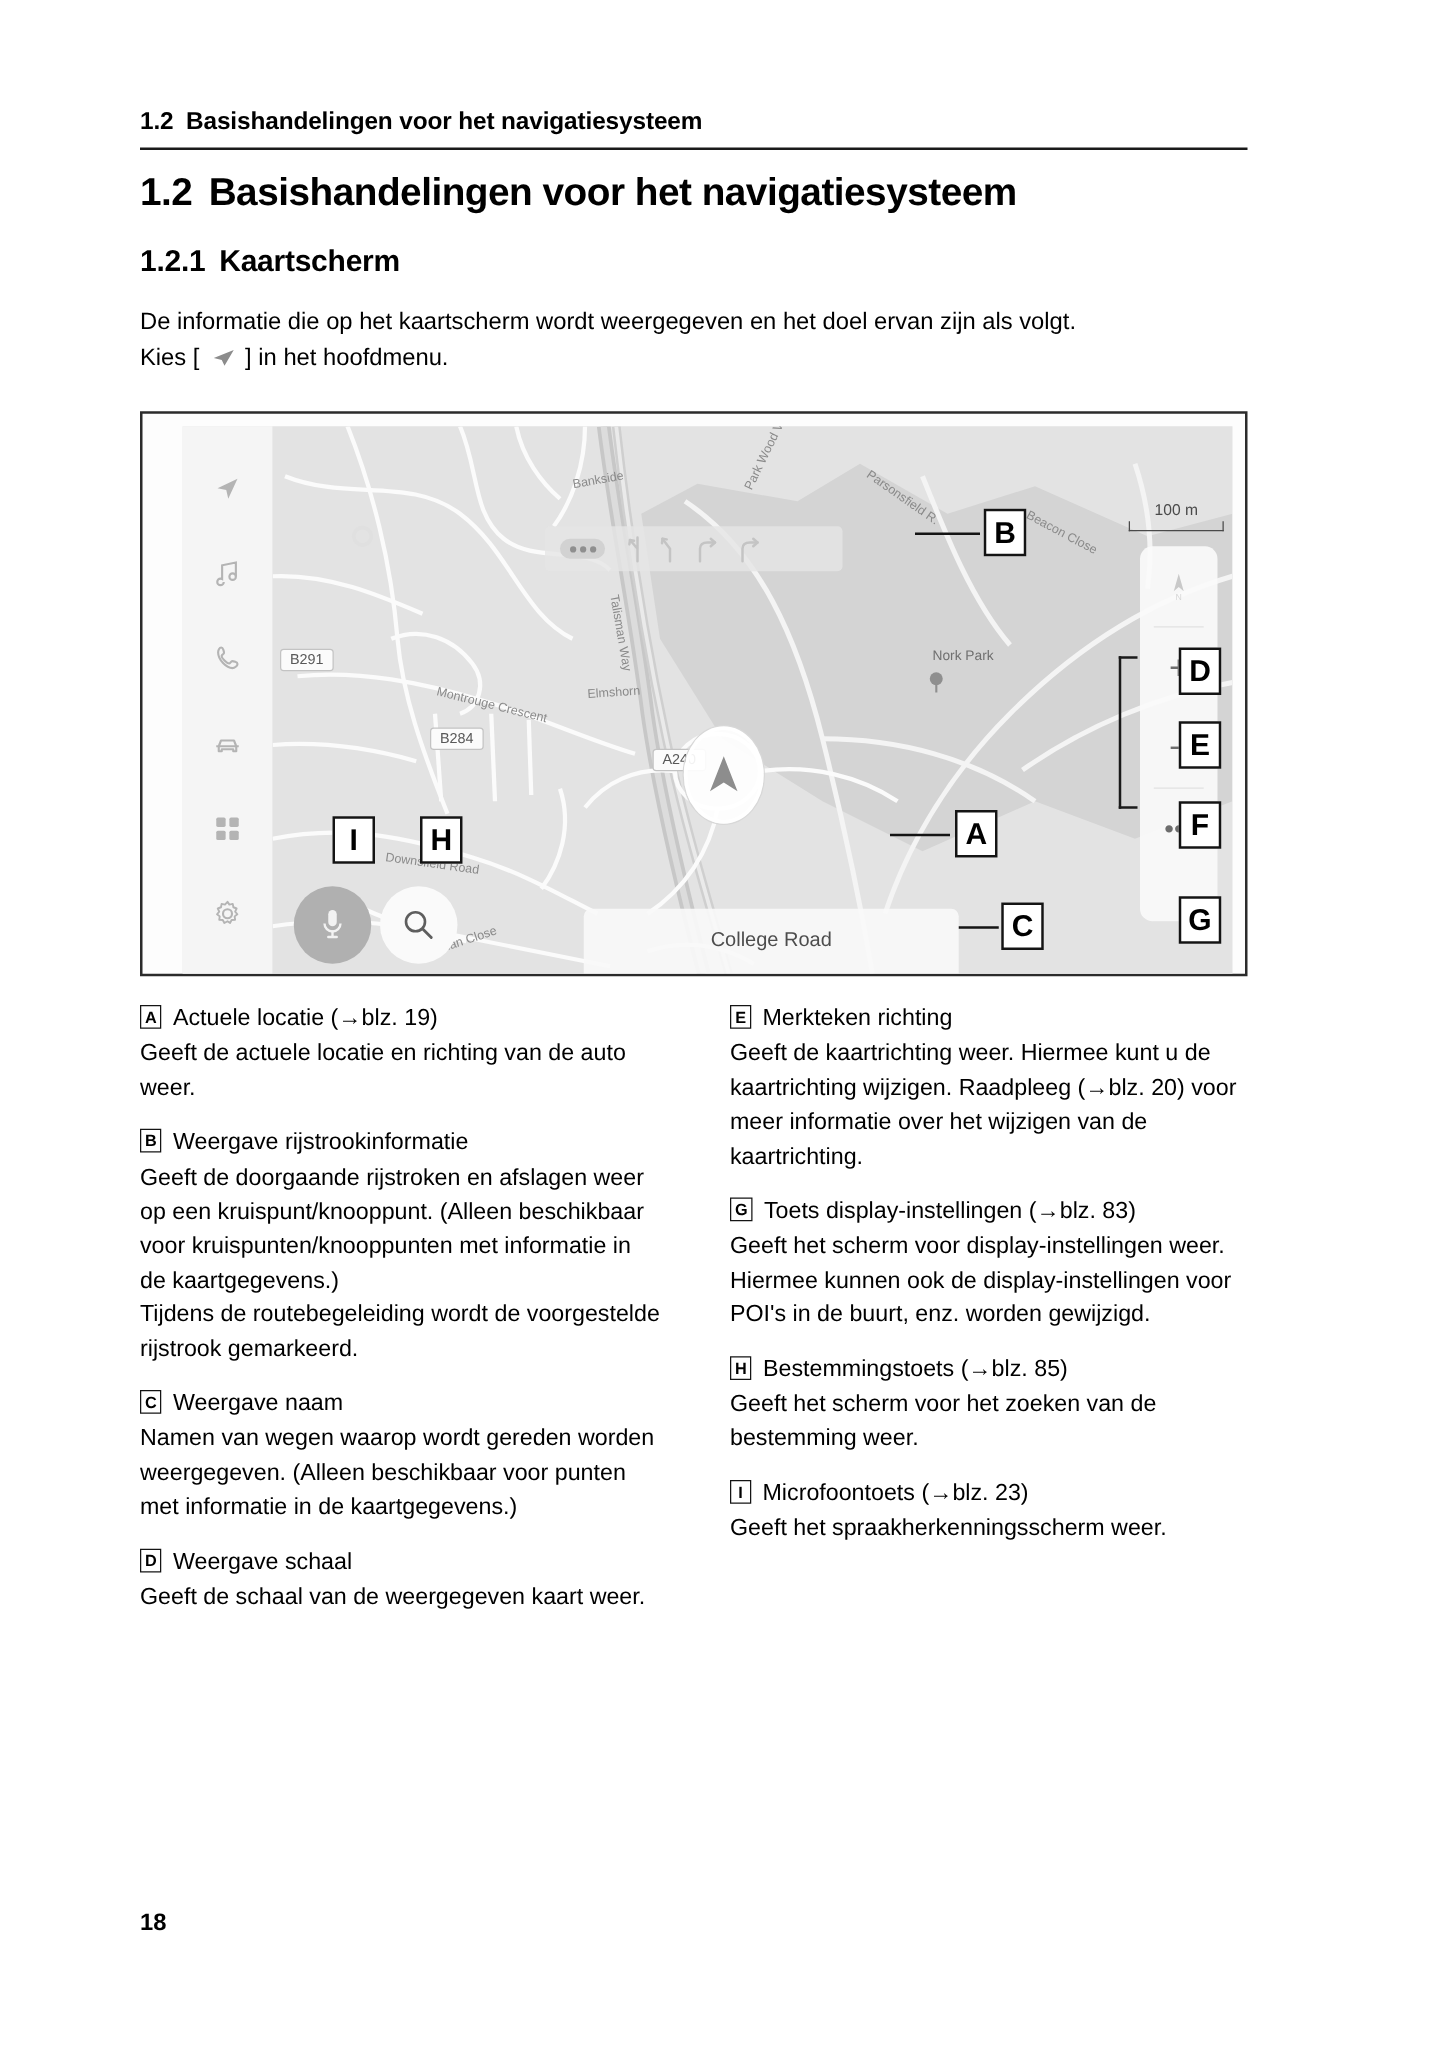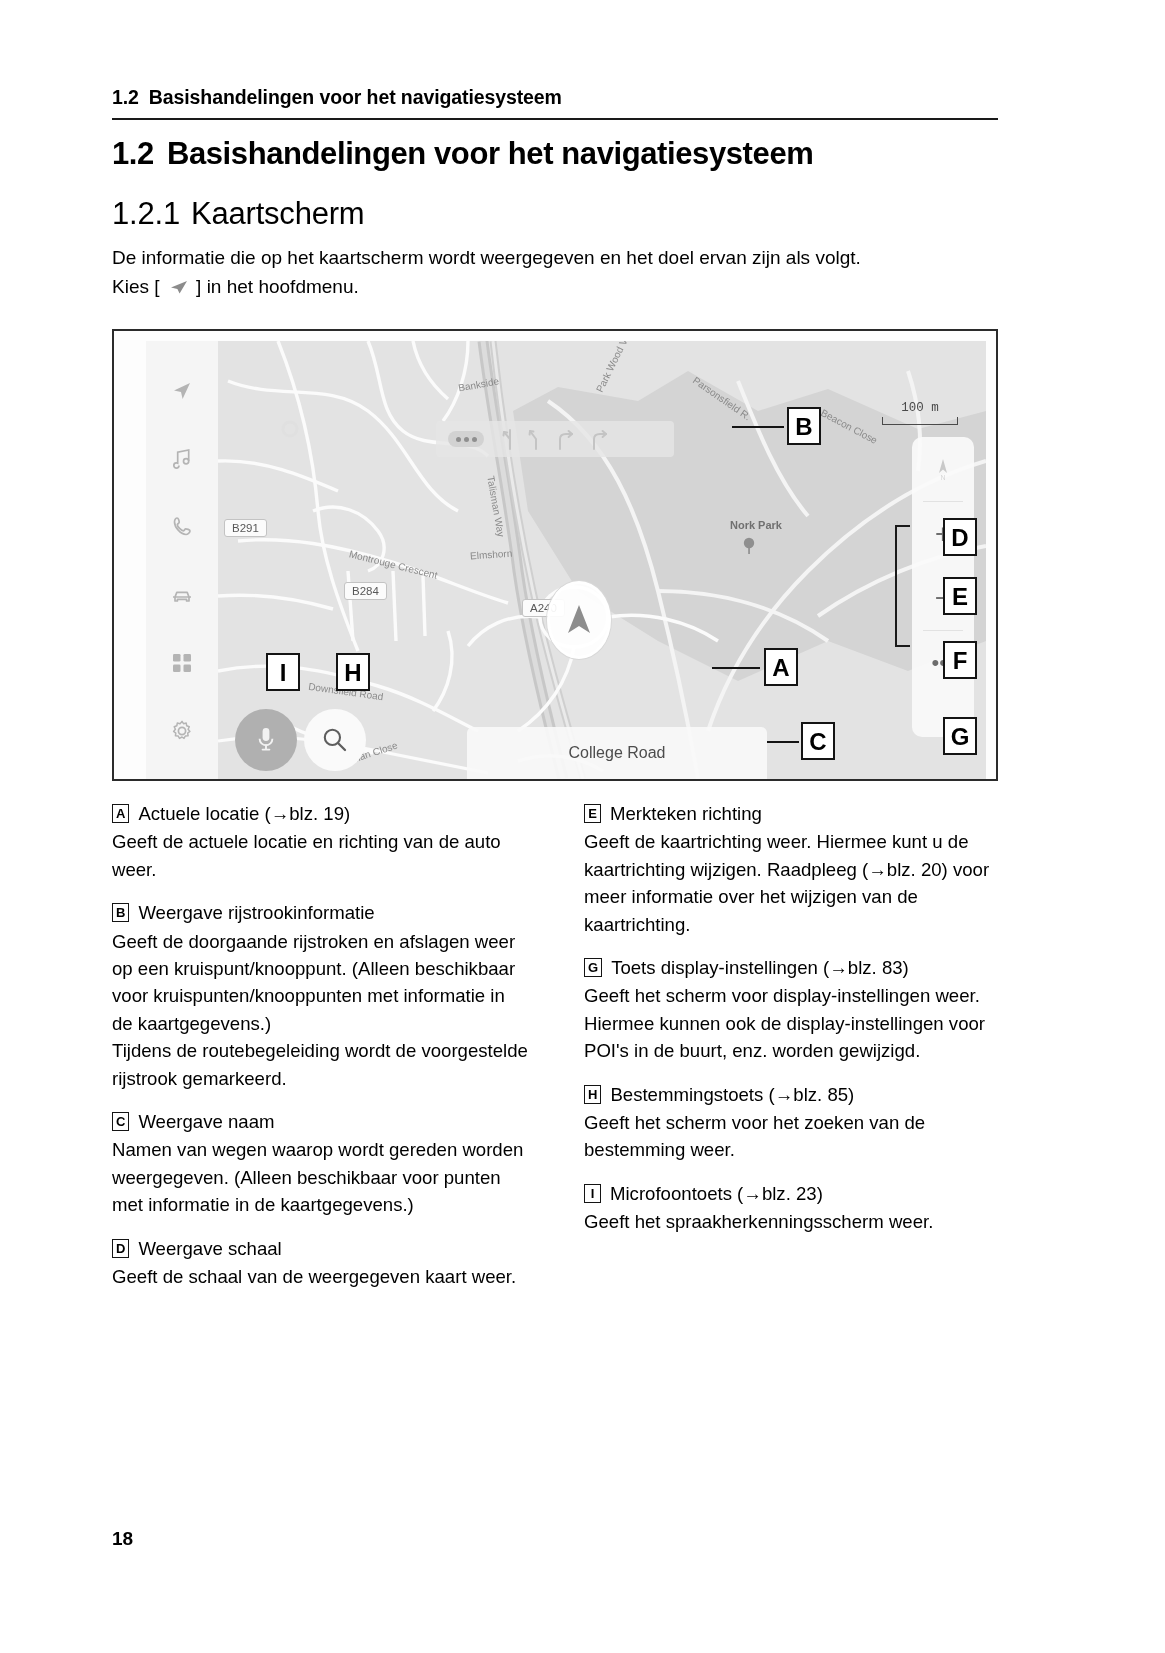--- a/index.html
+++ b/index.html
@@ -47,22 +47,22 @@
     font-weight: bold;
     letter-spacing: -0.4px;
     white-space: nowrap;
   }
   .h1 .num { margin-right: 13px; }
 
   .h2 {
     position: absolute;
     left: 112px;
     top: 196px;
-    font-size: 31px;
-    font-weight: normal;
+    font-size: 24px;
+    font-weight: bold;
     letter-spacing: -0.2px;
     white-space: nowrap;
   }
   .h2 .num { margin-right: 11px; }
 
   .intro {
     position: absolute;
     left: 112px;
     top: 243px;
     width: 890px;
@@ -174,27 +174,26 @@
     display: flex; align-items: center; justify-content: center; gap: 3px;
   }
   .lane-dots i {
     width: 5px; height: 5px; border-radius: 50%;
     background: #8f8f8f; display: block;
   }
 
   
   .scalebar {
     position: absolute;
-    right: 28px;
+    right: 7px;
     top: 60px;
     width: 76px;
     text-align: center;
     color: #4a4a4a;
     font-size: 12.5px;
-    font-family: Liberation Mono, monospace;
   }
   .scalebar .bar {
     margin-top: 2px;
     height: 7px;
     border-left: 1.6px solid #4a4a4a;
     border-right: 1.6px solid #4a4a4a;
     border-bottom: 1.6px solid #4a4a4a;
   }
 
   
@@ -475,21 +474,21 @@
         <span class="road-label" style="left:470px; top:52px; transform:rotate(35deg);">Parsonsfield R.</span>
         <span class="road-label" style="left:600px; top:80px; transform:rotate(28deg);">Beacon Close</span>
         <span class="road-label" style="left:376px; top:48px; transform:rotate(-64deg); transform-origin:left top;">Park Wood View</span>
         <span class="road-label" style="left:90px; top:345px; transform:rotate(8deg);">Downsfield Road</span>
         <span class="road-label" style="left:118px; top:408px; transform:rotate(-18deg);">Colman Close</span>
 
         <span class="shield" style="left:6px; top:178px;">B291</span>
         <span class="shield" style="left:126px; top:241px;">B284</span>
         <span class="shield" style="left:304px; top:222px;margin-top:36px;">A240</span>
 
-        <span class="poi-label" style="left:512px; top:178px;font-weight:bold;">Nork Park</span>
+        <span class="poi-label" style="left:528px; top:178px;">Nork Park</span>
         <span style="position:absolute; left:524px; top:196px;">
           <svg width="14" height="18" viewBox="0 0 14 18">
               <circle cx="7" cy="6" r="5.2" fill="#8f8f8f"></circle>
               <rect x="6.2" y="10" width="1.7" height="7" fill="#8f8f8f"></rect>
             </svg>
         </span>
 
         <div class="lane-bar">
           <span class="lane-dots">
               <i></i>

